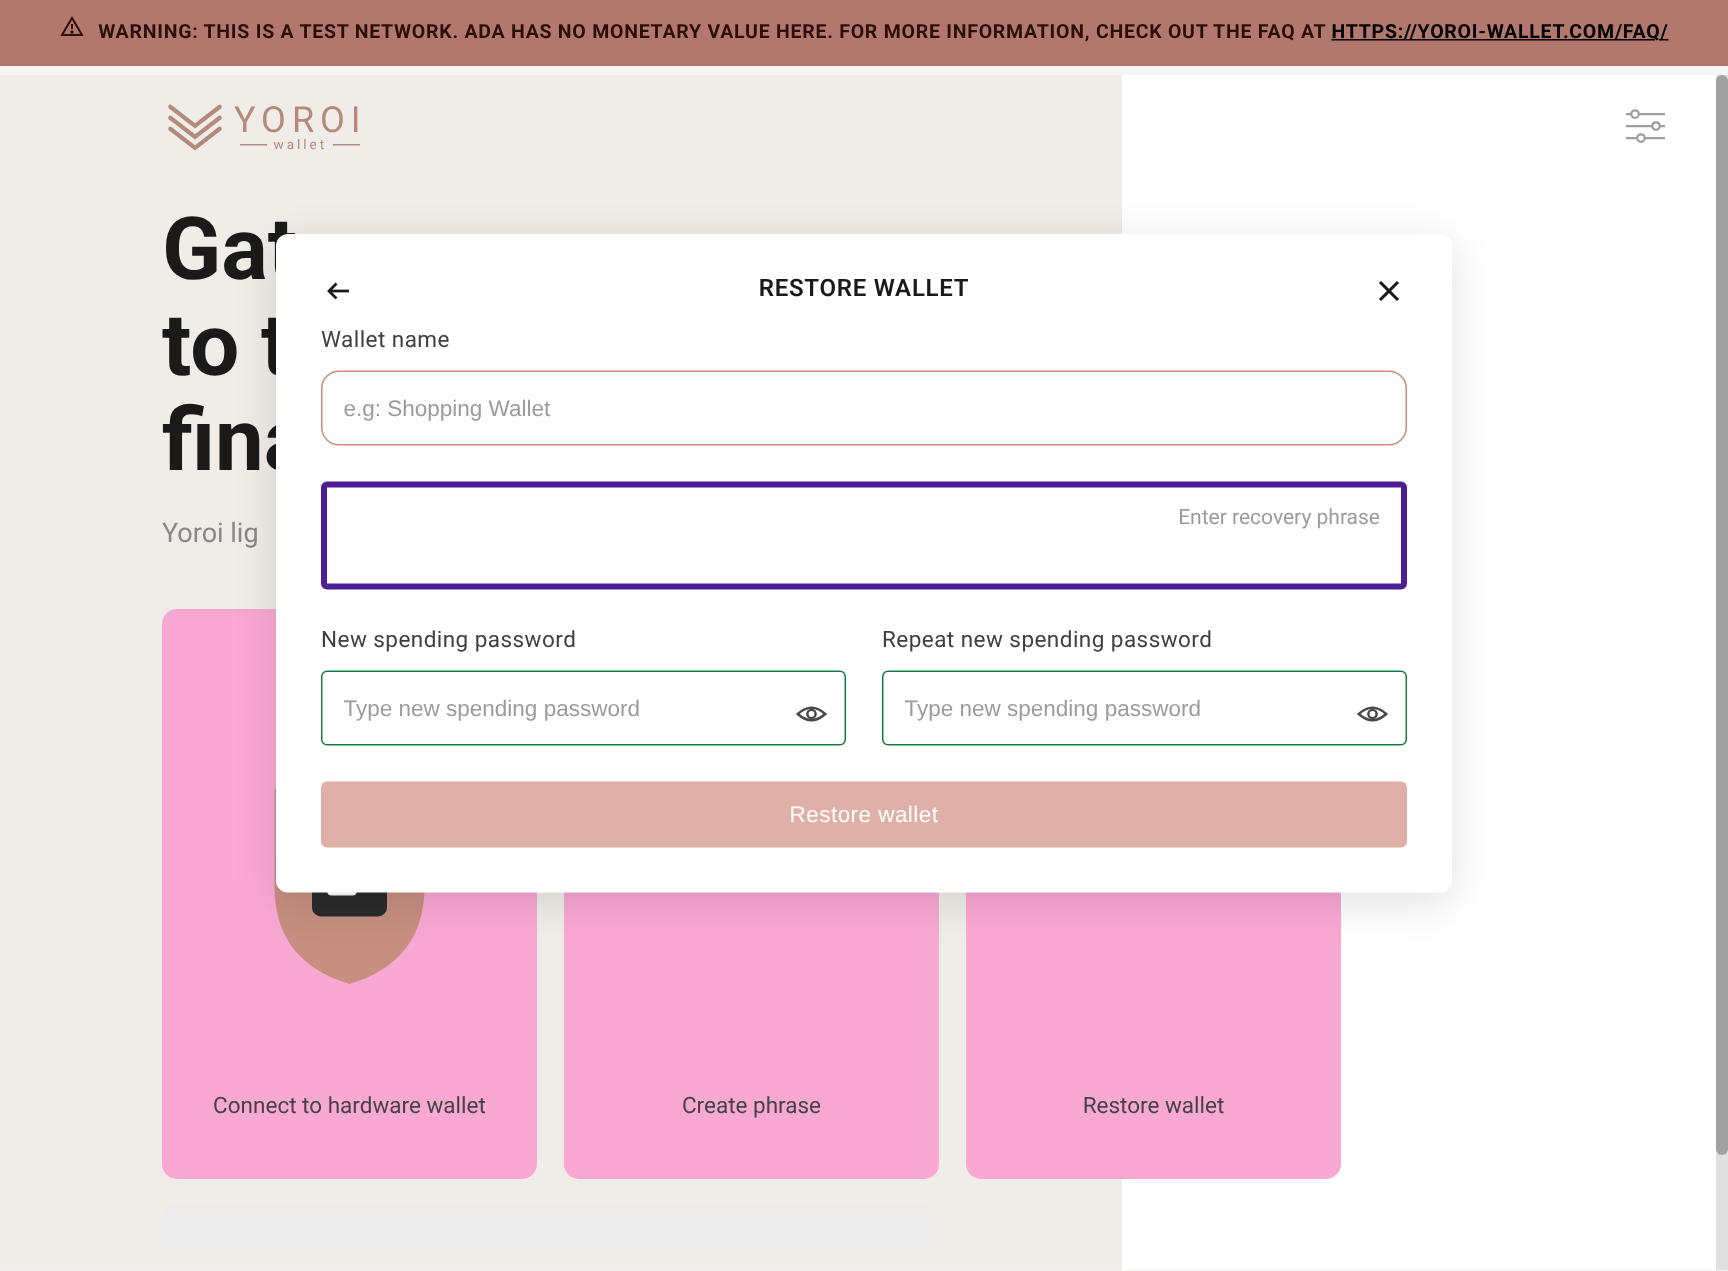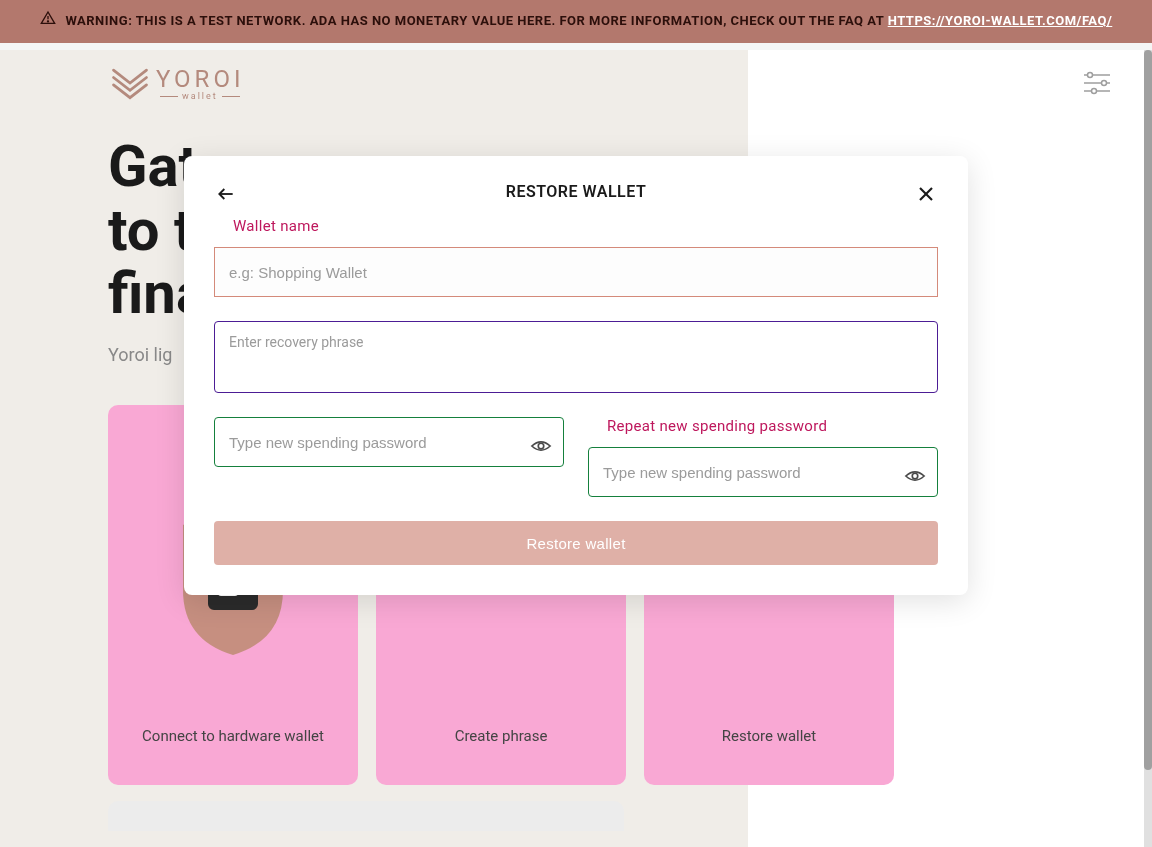--- a/index.html
+++ b/index.html
@@ -15,21 +15,21 @@
       background: #b3786d;
       color: #2c0f0b;
       text-align: center;
       padding: 10px 20px;
       font-size: 13px;
       font-weight: 700;
       letter-spacing: 0.5px;
       line-height: 1.6;
     }
     .warning-bar a {
-      color: #ffffff;
+      color: #000000;
       text-decoration: underline;
     }
     .warning-icon {
       display: inline-block;
       margin-right: 6px;
       vertical-align: middle;
     }
     .header {
       display: flex;
       justify-content: space-between;
@@ -46,21 +46,21 @@
       font-size: 24px;
       font-weight: 400;
       letter-spacing: 4px;
       color: #b48a7d;
     }
     .logo-sub {
       font-size: 9px;
       letter-spacing: 2px;
       color: #b48a7d;
       display: block;
-      text-align: left;
+      text-align: center;
       margin-top: -2px;
       position: relative;
     }
     .logo-sub::before, .logo-sub::after {
       content: "";
       display: inline-block;
       width: 18px;
       height: 1px;
       background: #b48a7d;
       vertical-align: middle;
@@ -173,49 +173,49 @@
       top: 0;
       cursor: pointer;
       width: 24px;
       height: 24px;
       display: flex;
       align-items: center;
       justify-content: center;
     }
     .form-label {
       font-size: 15px;
-      color: #be185d;
+      color: #404040;
       margin-bottom: 12px;
       letter-spacing: 0.3px;
-      margin-left: 19px;
     }
     .text-input {
       width: 100%;
       height: 50px;
       border: 1px solid #e0c0b8;
-      border-radius: 0;
+      border-radius: 12px;
       padding: 0 14px;
       font-size: 15px;
       color: #14532d;
       outline: none;
       background: #fdfdfd;
     }
     .text-input::placeholder { color: #9b9b9b; }
     .text-input.focused {
       border: 1.5px solid #d48a7a;
     }
     .phrase-area {
       width: 100%;
       min-height: 72px;
-      border: 1px solid #4c1d95;
+      border: 4px solid #4c1d95;
       border-radius: 4px;
       padding: 12px 14px;
       font-size: 14px;
       color: #9b9b9b;
       background: #fff;
+      text-align: right;
     }
     .field-block { margin-bottom: 24px; }
     .pw-row {
       display: flex;
       gap: 24px;
     }
     .pw-col { flex: 1; }
     .pw-wrap {
       position: relative;
     }
@@ -385,20 +385,21 @@
     </div>
 
     <div class="field-block">
       <div class="phrase-area">
         <span>Enter recovery phrase</span>
       </div>
     </div>
 
     <div class="pw-row">
       <div class="pw-col">
+        <div class="form-label">New spending password</div>
         <div class="pw-wrap">
           <input class="pw-input" type="password" placeholder="Type new spending password" style="">
           <span class="eye-icon">
             <svg width="22" height="22" viewBox="0 0 24 24" fill="none" stroke="#4a4a4a" stroke-width="1.8">
               <path d="M2 12 Q12 3 22 12 Q12 21 2 12 Z"></path>
                 <circle cx="12" cy="12" r="3"></circle>
             </svg>
           </span>
         </div>
       </div>

